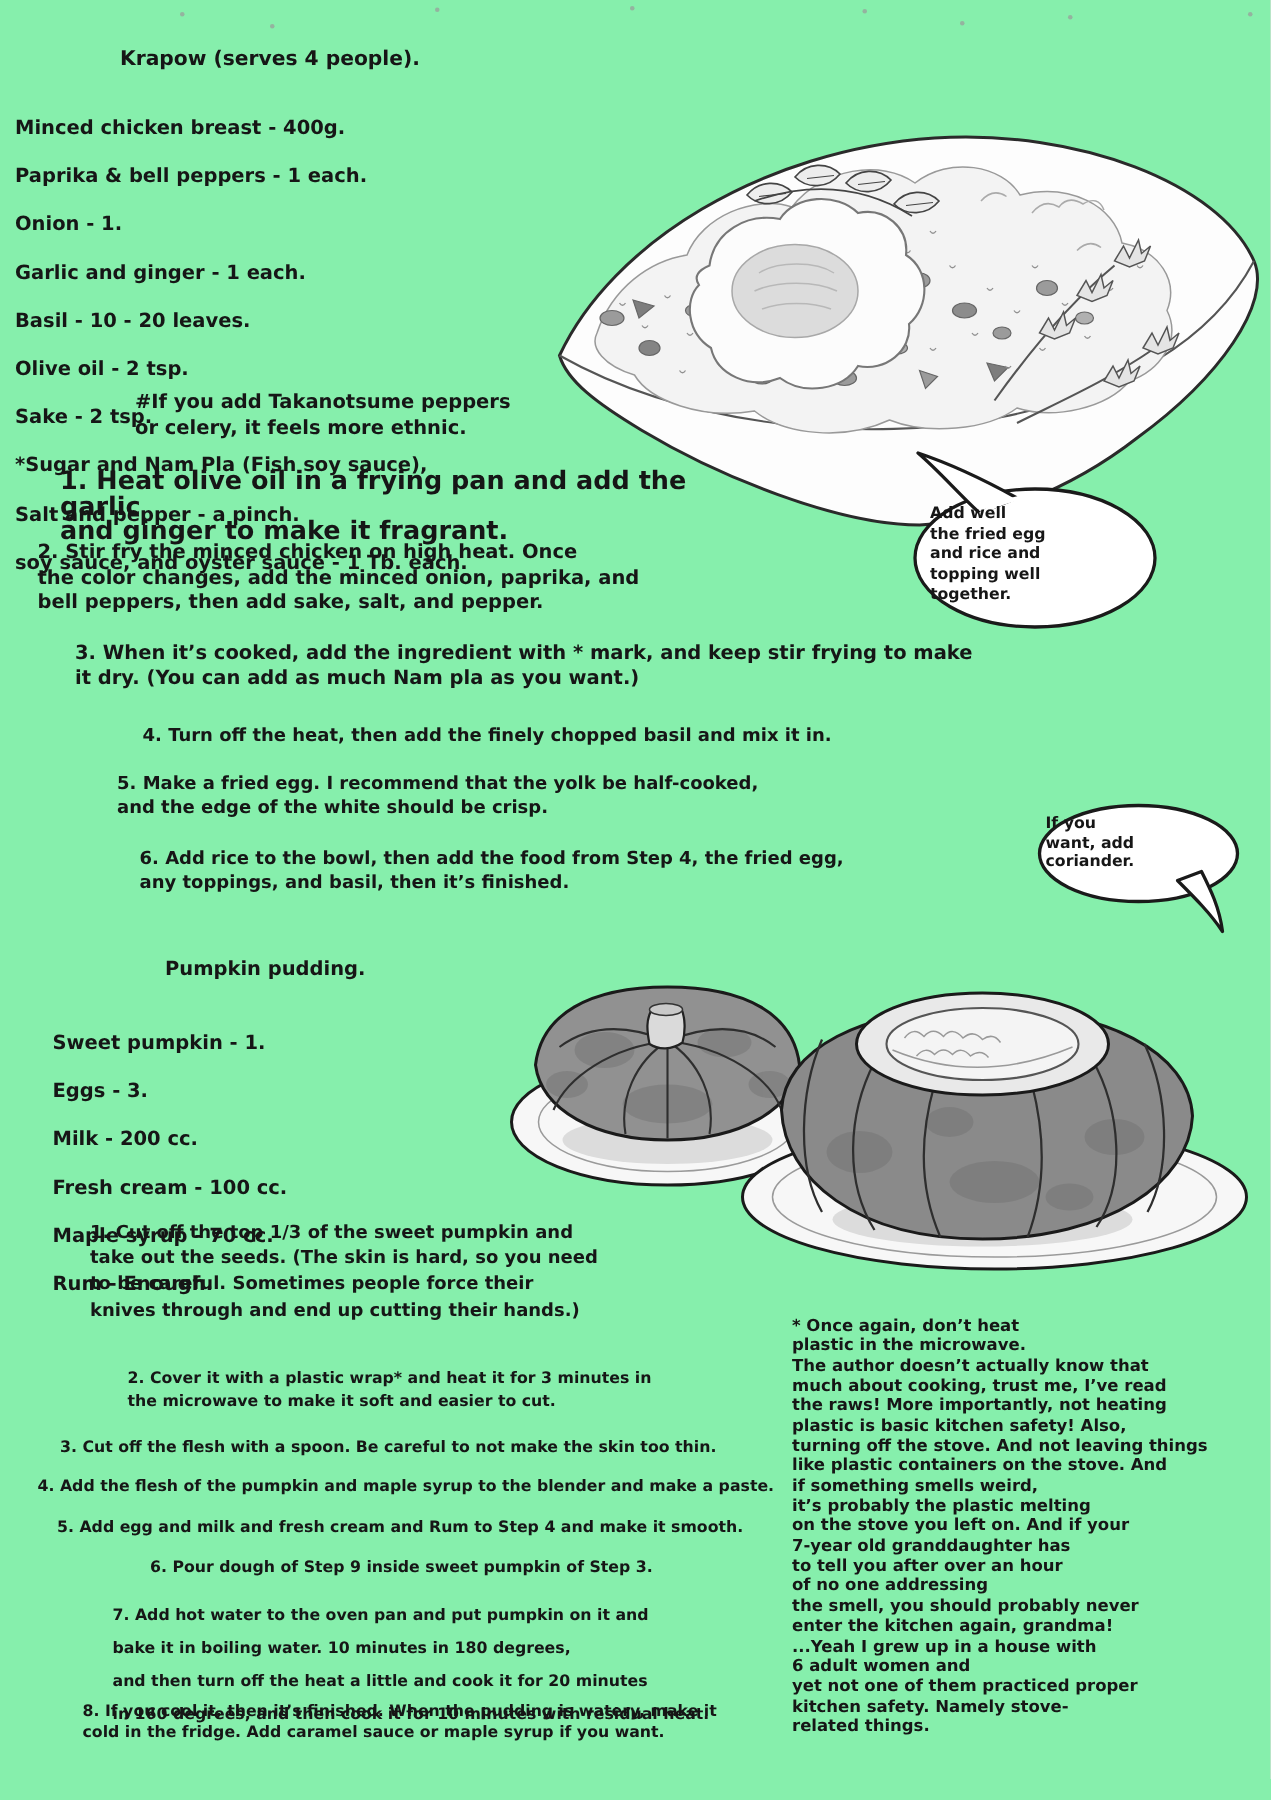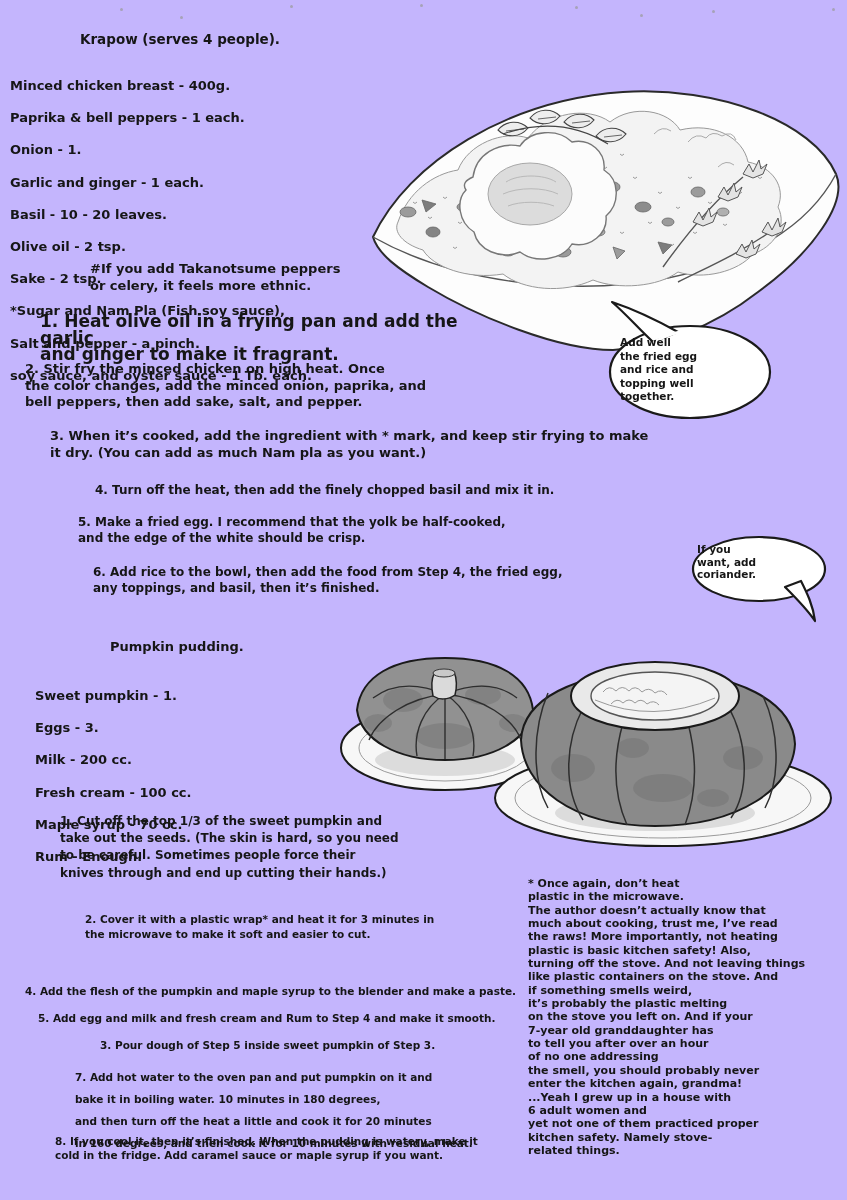--- a/index.html
+++ b/index.html
@@ -1,18 +1,18 @@
 <!DOCTYPE html>
 <html><head>
 <meta charset="utf-8">
 <style>
   html,body{margin:0;padding:0;background:#ddd;}
   .page{
     position:relative;width:847px;height:1200px;margin:0 auto;
-    background:#c4b5fd;color:#161616;overflow:hidden;
+    background:#86efac;color:#161616;overflow:hidden;
     font-family:"DejaVu Sans",sans-serif;font-weight:700;
   }
   .t{position:absolute;white-space:pre-line;}
   .nowrap{white-space:nowrap;text-align:left;}
   .ill{position:absolute;}
   .speck{position:absolute;width:3px;height:3px;border-radius:50%;background:#9a9a9a;opacity:.7;}
   .ing-list div{line-height:17.2px;}
 </style>
 </head>
 <body>
@@ -200,23 +200,24 @@
     <div>Maple syrup - 70 cc.</div>
     <div>Rum - Enough.</div>
   </div>
 
   <div class="t" style="left:60px;top:813px;width:425px;font-size:12px;line-height:17.2px">1. Cut off the top 1/3 of the sweet pumpkin and
 take out the seeds. (The skin is hard, so you need
 to be careful. Sometimes people force their
 knives through and end up cutting their hands.)</div>
   <div class="t" style="left:85px;top:912px;width:400px;font-size:10.5px;line-height:14.5px">2. Cover it with a plastic wrap* and heat it for 3 minutes in
 the microwave to make it soft and easier to cut.</div>
+  <div class="t" style="left:40px;top:958px;width:495px;font-size:10.5px;line-height:14px">3. Cut off the flesh with a spoon. Be careful to not make the skin too thin.</div>
   <div class="t" style="left:25px;top:984px;width:520px;font-size:10.5px;line-height:14px">4. Add the flesh of the pumpkin and maple syrup to the blender and make a paste.</div>
   <div class="t" style="left:38px;top:1011px;width:495px;font-size:10.5px;line-height:14px">5. Add egg and milk and fresh cream and Rum to Step 4 and make it smooth.</div>
-  <div class="t" style="left:100px;top:1038px;width:375px;font-size:10.5px;line-height:14px">3. Pour dough of Step 5 inside sweet pumpkin of Step 3.</div>
+  <div class="t" style="left:100px;top:1038px;width:375px;font-size:10.5px;line-height:14px">6. Pour dough of Step 9 inside sweet pumpkin of Step 3.</div>
   <div class="t" style="left:75px;top:1066px;width:420px;font-size:10.5px;line-height:22px">7. Add hot water to the oven pan and put pumpkin on it and
 bake it in boiling water. 10 minutes in 180 degrees,
 and then turn off the heat a little and cook it for 20 minutes
 in 160 degrees, and then cook it for 10 minutes with residual heat.</div>
   <div class="t" style="left:55px;top:1134px;width:465px;font-size:10.5px;line-height:14px">8. If you cool it, then it’s finished. When the pudding is watery, make it
 cold in the fridge. Add caramel sauce or maple syrup if you want.</div>
 
   <div class="t" style="left:528px;top:877px;width:320px;font-size:11px;line-height:13.35px">* Once again, don’t heat
 plastic in the microwave.
 The author doesn’t actually know that

